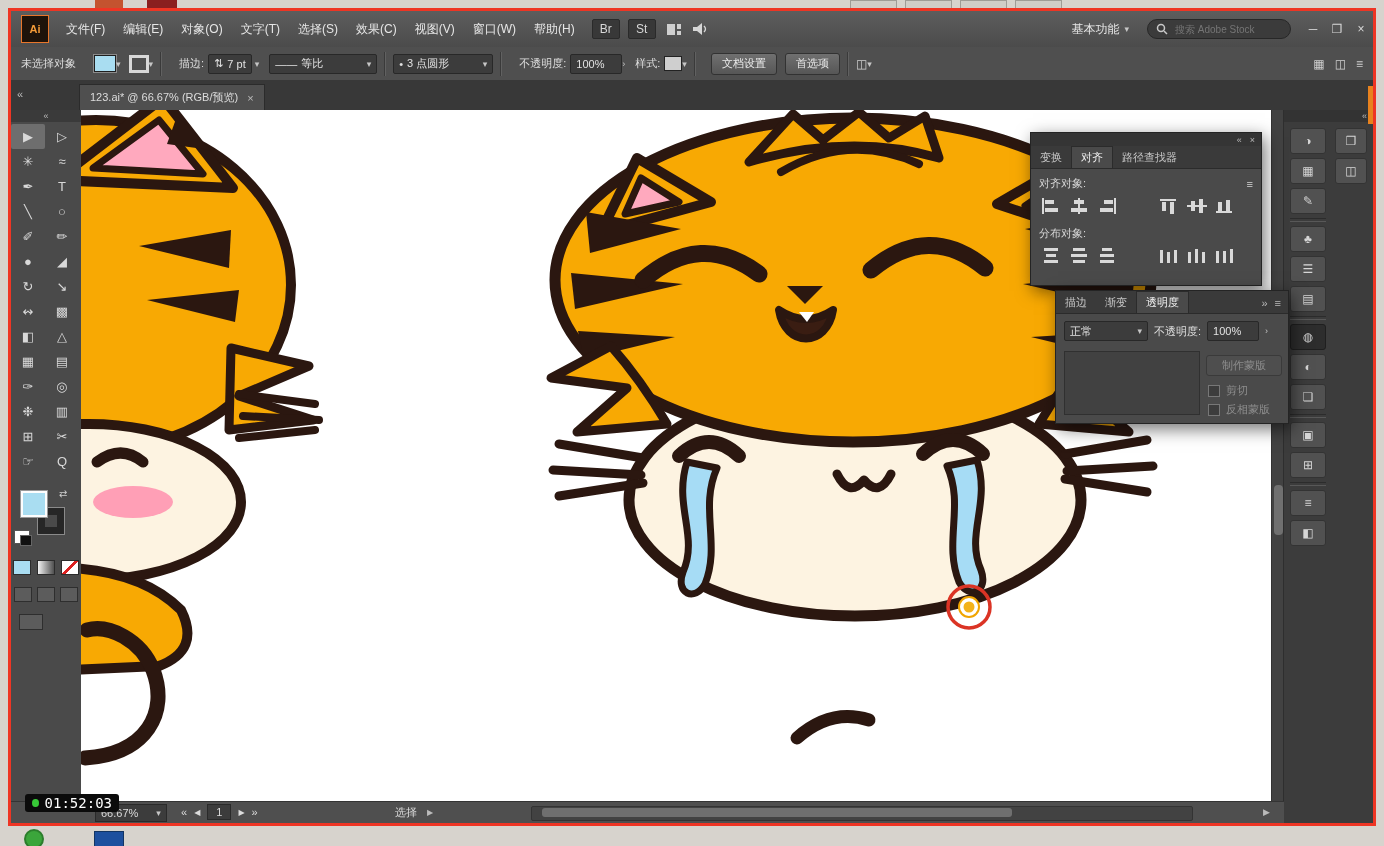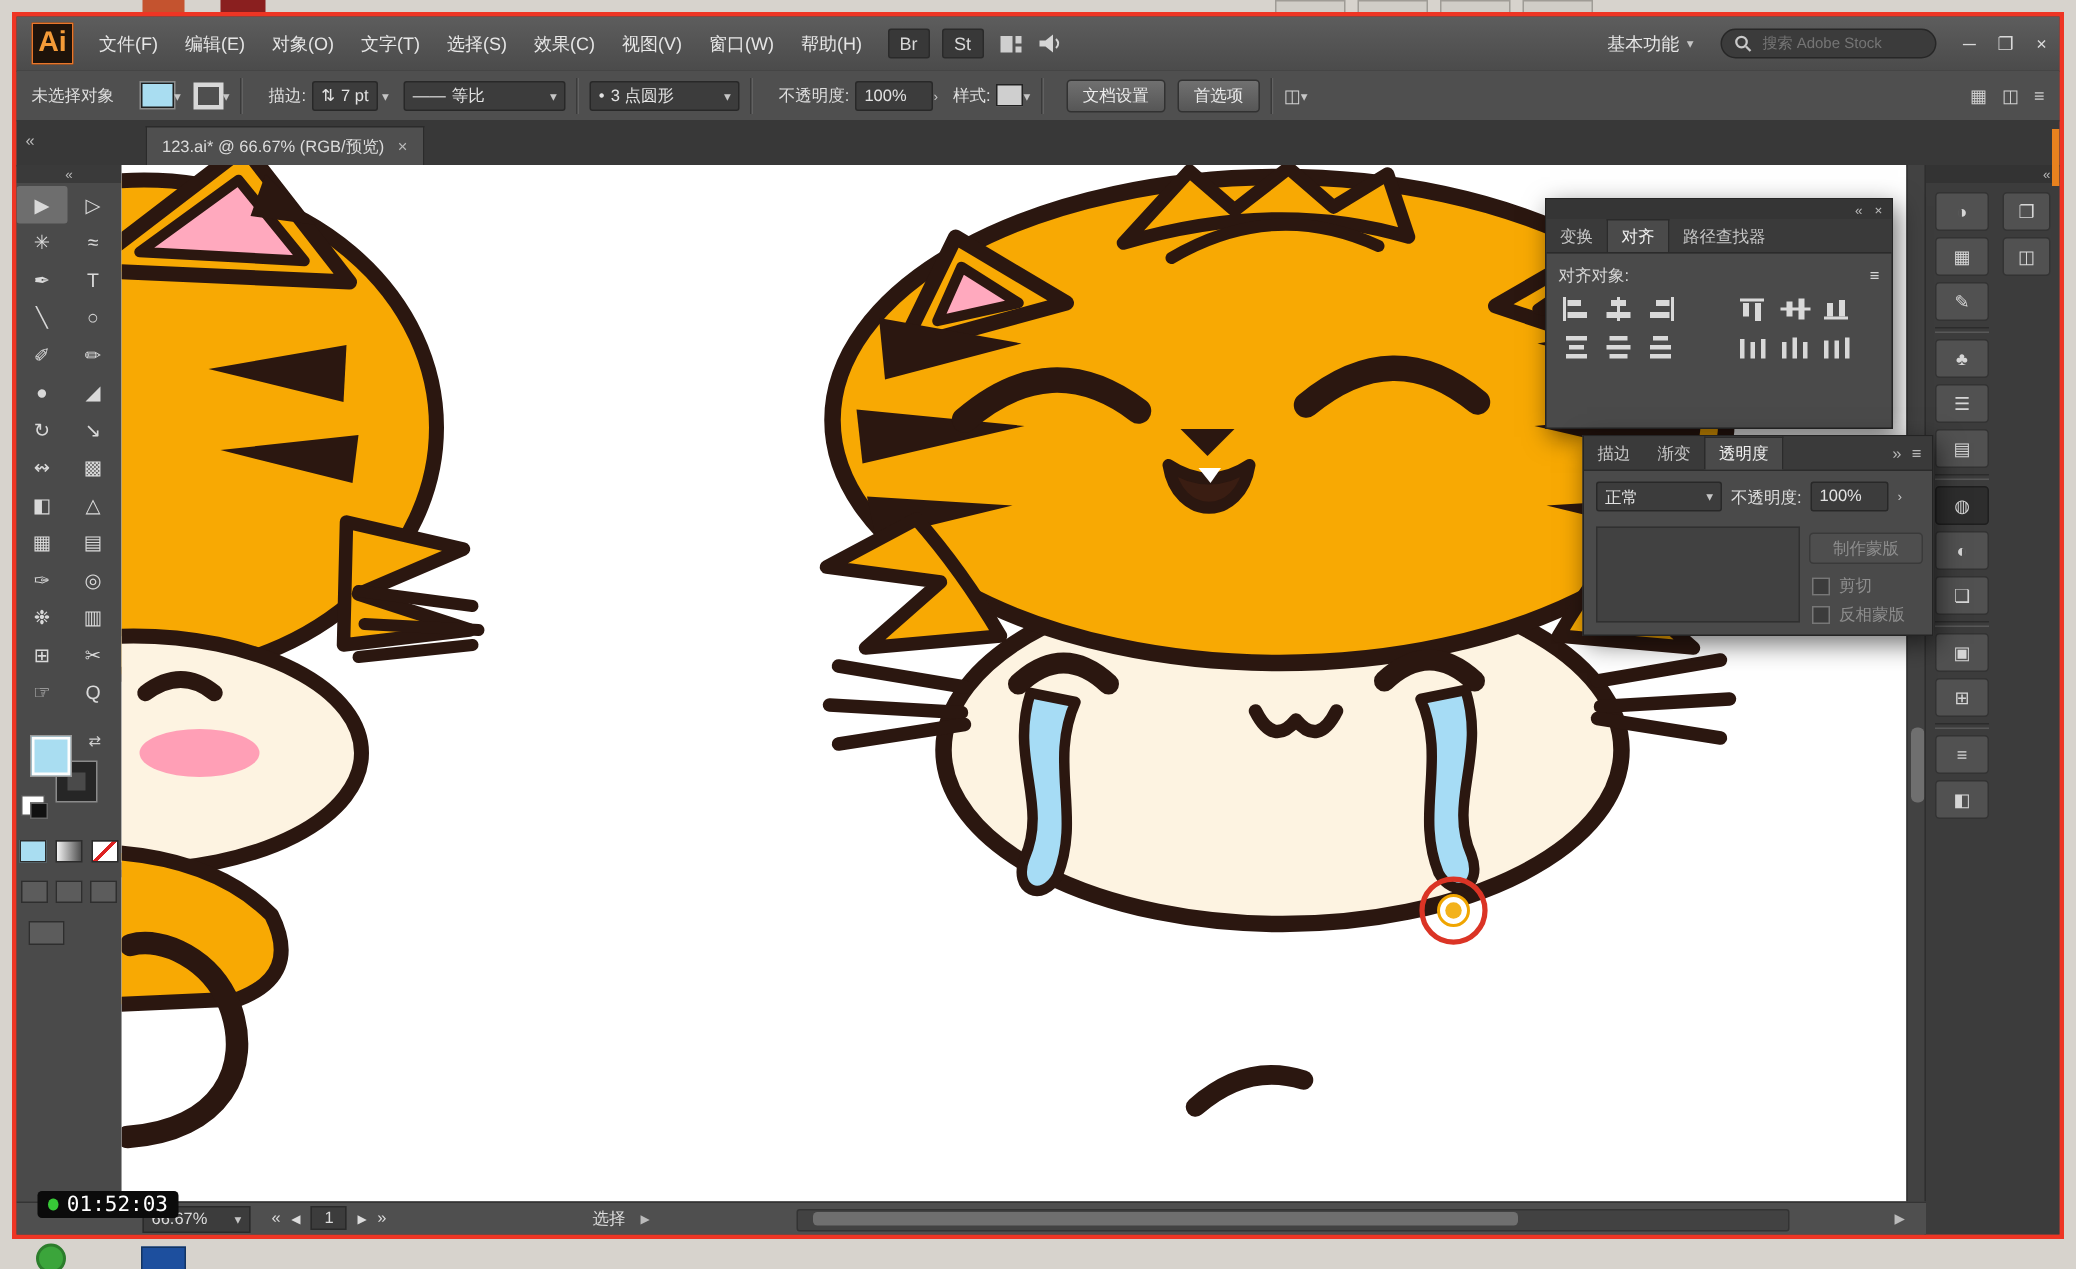--- a/index.html
+++ b/index.html
@@ -11,21 +11,21 @@
   .bg-app1{position:absolute;background:#c4532f;}
   .bg-app2{position:absolute;background:#8a1f1f;}
   .task-green{position:absolute;width:16px;height:16px;border-radius:50%;background:#3ba53b;border:2px solid #2c7d2c;}
   .task-blue{position:absolute;width:28px;height:14px;background:#1d4f9e;border:1px solid #123463;}
 
   
   .frame{position:absolute;left:8px;top:8px;width:1362px;height:812px;background:#454545;border:3px solid #ee3524;overflow:hidden;}
 
   
   .menubar{position:absolute;left:0;top:0;width:1362px;height:36px;background:linear-gradient(#5d5d5d,#4b4b4b);border-bottom:1px solid #333;display:flex;align-items:center;color:#e6e6e6;font-size:12px;}
-  .ai-logo{width:26px;height:26px;margin:0 8px 0 10px;background:#1e130a;border:1px solid #e8762b;color:#f49b38;font-weight:bold;font-size:19px;display:flex;align-items:center;justify-content:center;}
+  .ai-logo{width:26px;height:26px;margin:0 8px 0 10px;background:#1e130a;border:1px solid #e8762b;color:#f49b38;font-weight:bold;font-size:11px;display:flex;align-items:center;justify-content:center;}
   .menu-item{padding:0 9px;line-height:36px;white-space:nowrap;}
   .tile{min-width:20px;height:18px;background:#383838;border:1px solid #2a2a2a;border-radius:2px;color:#d8d8d8;font-size:12px;display:flex;align-items:center;justify-content:center;margin-left:8px;padding:0 3px;}
   .mb-icon{margin-left:10px;display:flex;align-items:center;}
   .workspace{display:flex;align-items:center;gap:5px;margin-left:auto;padding:3px 8px;}
   .searchbox{display:flex;align-items:center;gap:5px;background:#3b3b3b;border:1px solid #272727;border-radius:10px;height:18px;padding:0 8px;margin:0 10px;}
   .searchbox input{background:transparent;border:none;outline:none;color:#bdbdbd;font-size:10px;width:105px;font-family:"Liberation Sans",sans-serif;}
   .winbtn{width:24px;line-height:36px;text-align:center;color:#d9d9d9;font-size:12px;}
 
   
   .controlbar{position:absolute;left:0;top:36px;width:1362px;height:33px;background:#4f4f4f;border-bottom:1px solid #303030;display:flex;align-items:center;color:#dedede;font-size:11px;}
@@ -35,21 +35,21 @@
   .sep{width:1px;height:24px;background:#3a3a3a;border-right:1px solid #616161;margin:0 7px;}
   .btn{background:linear-gradient(#707070,#565656);border:1px solid #323232;border-radius:3px;color:#ebebeb;height:20px;display:flex;align-items:center;padding:0 10px;margin-left:8px;white-space:nowrap;}
   .swatch-fill-sm{width:20px;height:15px;background:#a9ddf1;border:1px solid #1f1f1f;box-shadow:0 0 0 1px #8b8b8b;}
   .swatch-stroke-sm{width:14px;height:12px;border:3px solid #d8d8d8;background:transparent;}
   .swatch-style-sm{width:16px;height:13px;background:#cfcfcf;border:1px solid #222;}
   .cb-right{margin-left:auto;display:flex;align-items:center;gap:10px;margin-right:10px;color:#cfcfcf;font-size:12px;}
 
   
   .tabbar{position:absolute;left:0;top:69px;width:1362px;height:30px;background:#383838;border-bottom:1px solid #262626;}
   .tab-collapse{position:absolute;left:6px;top:8px;color:#bdbdbd;font-size:11px;}
-  .doc-tab{position:absolute;left:86px;bottom:0;height:25px;background:#4f4f4f;border:1px solid #2b2b2b;border-bottom:none;color:#dcdcdc;font-size:11px;display:flex;align-items:center;gap:9px;padding:0 10px;}
+  .doc-tab{position:absolute;left:68px;bottom:0;height:25px;background:#4f4f4f;border:1px solid #2b2b2b;border-bottom:none;color:#dcdcdc;font-size:11px;display:flex;align-items:center;gap:9px;padding:0 10px;}
   .doc-close{color:#bbb;font-size:11px;}
 
   
   .tools{position:absolute;left:0;top:99px;width:70px;height:691px;background:#4a4a4a;border-right:1px solid #333;}
   .tools-top{height:12px;background:#3a3a3a;color:#b9b9b9;font-size:9px;text-align:center;line-height:12px;}
   .tool-grid{display:flex;flex-wrap:wrap;width:70px;padding-top:2px;}
   .tool{width:34px;height:25px;display:flex;align-items:center;justify-content:center;color:#d9d9d9;font-size:13px;}
   .tool.active{background:#6e6e6e;border-radius:2px;}
   .swatches{position:relative;width:70px;height:62px;margin-top:14px;}
   .fill-swatch{position:absolute;left:9px;top:2px;width:26px;height:26px;background:#a9ddf1;border:1px solid #999;box-shadow:inset 0 0 0 2px #fdfdfd;z-index:2;}
@@ -465,20 +465,23 @@
         <span class="ab">
             <svg width="22" height="18">
               <g fill="#d9d9d9">
                 <rect x="2" y="14" width="16" height="2"></rect>
                 <rect x="4" y="5" width="4" height="9"></rect>
                 <rect x="12" y="3" width="4" height="11"></rect>
               </g>
             </svg>
           </span>
       </div>
+      <div class="prow-label">
+        <span>分布对象:</span>
+      </div>
       <div class="icon-row">
         <span class="ab">
             <svg width="22" height="18">
               <g fill="#d9d9d9">
                 <rect x="4" y="1" width="14" height="3"></rect>
                 <rect x="6" y="7" width="10" height="3"></rect>
                 <rect x="4" y="13" width="14" height="3"></rect>
               </g>
             </svg>
           </span>

